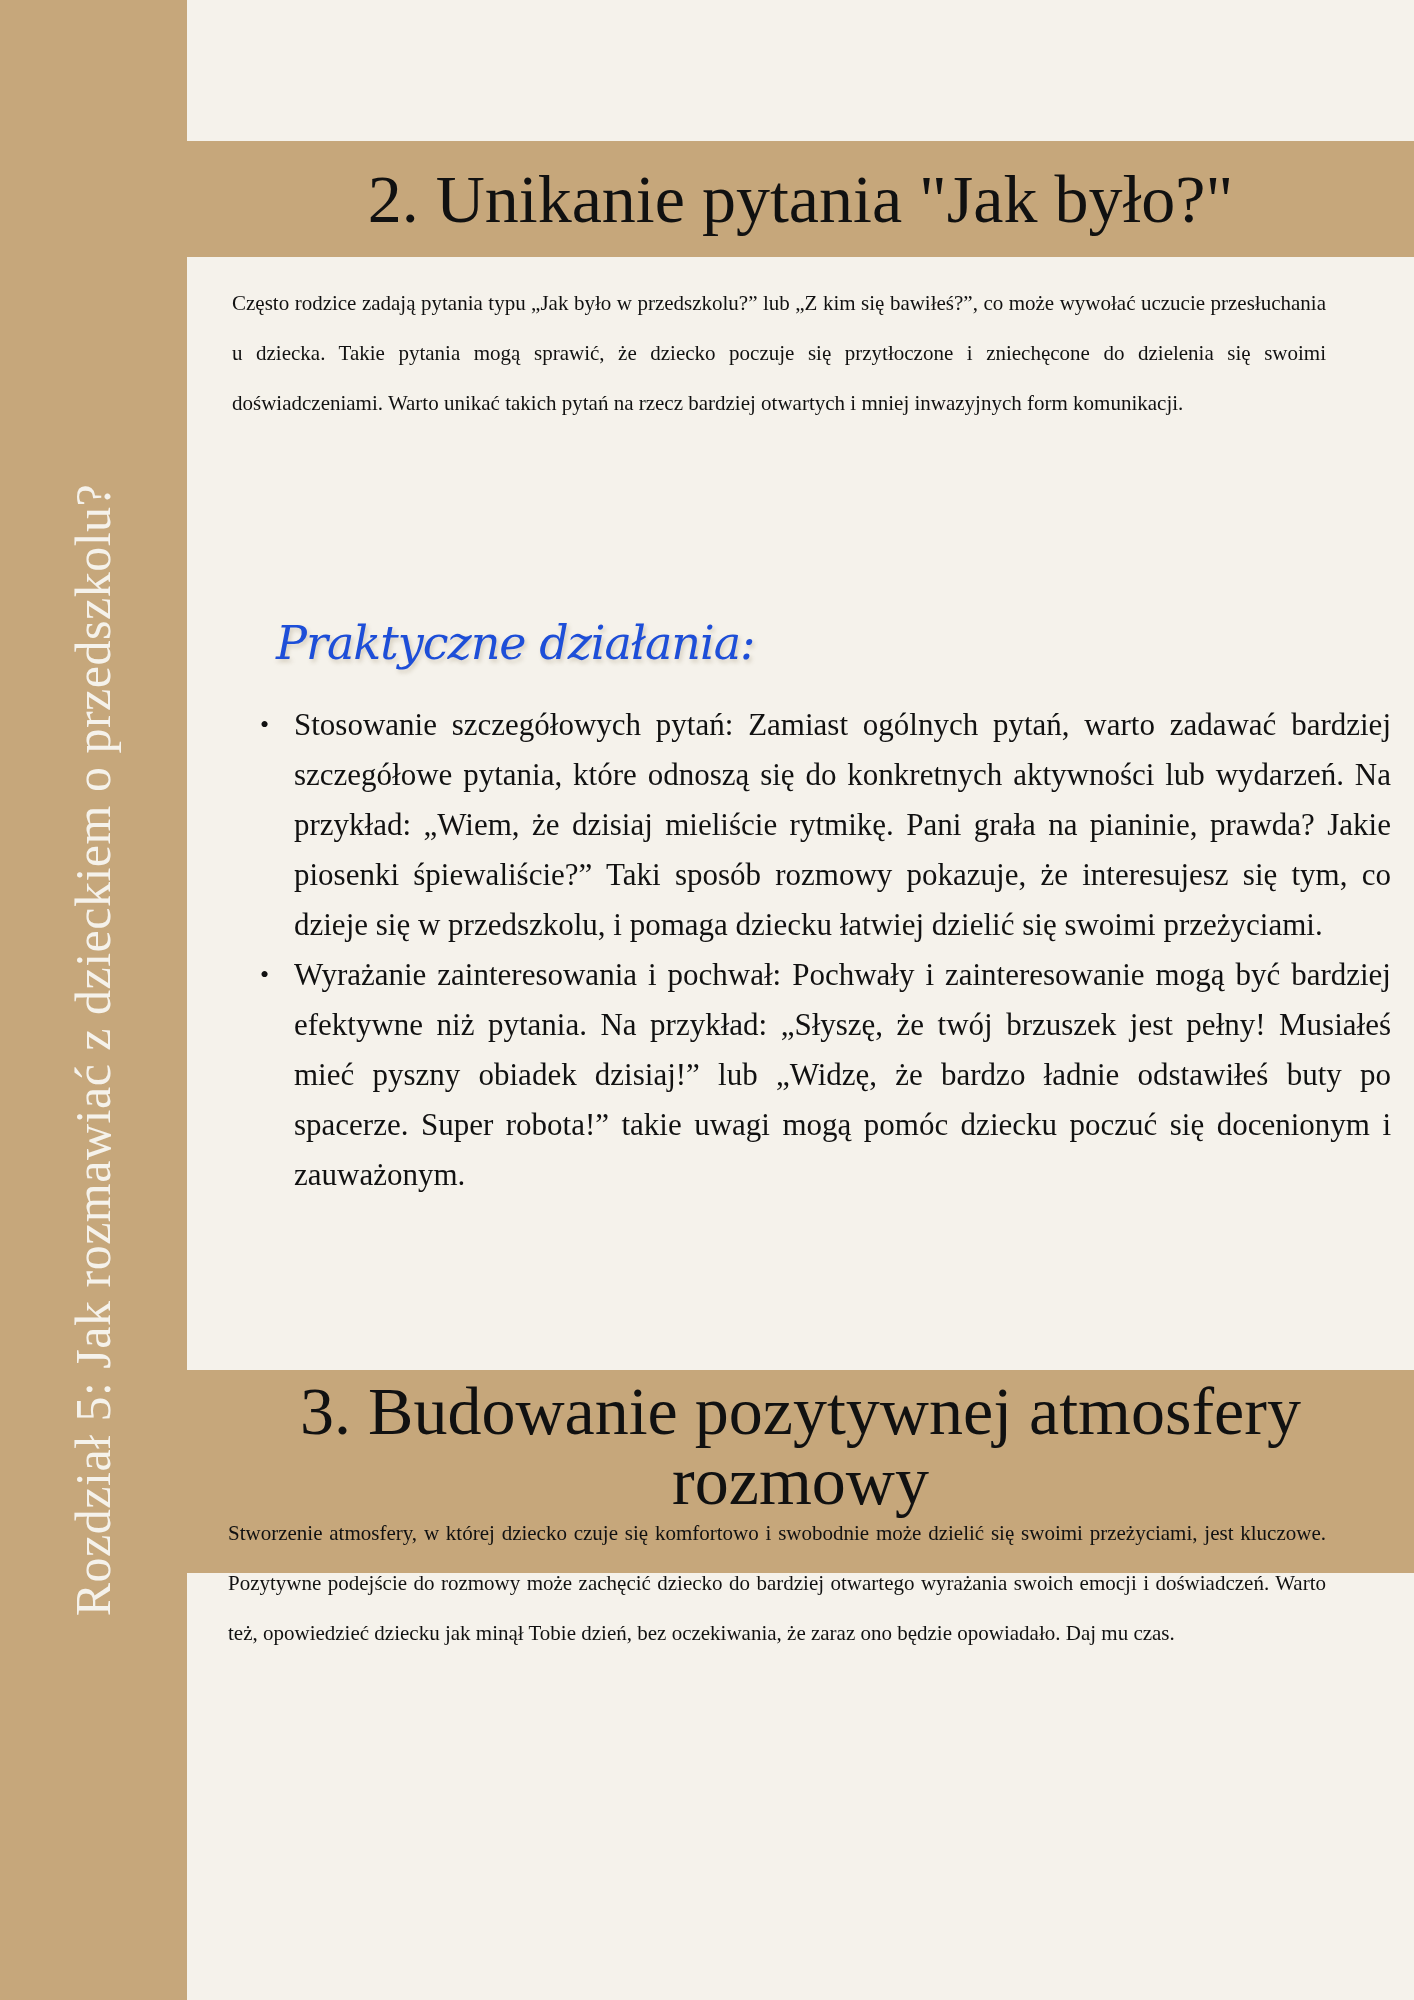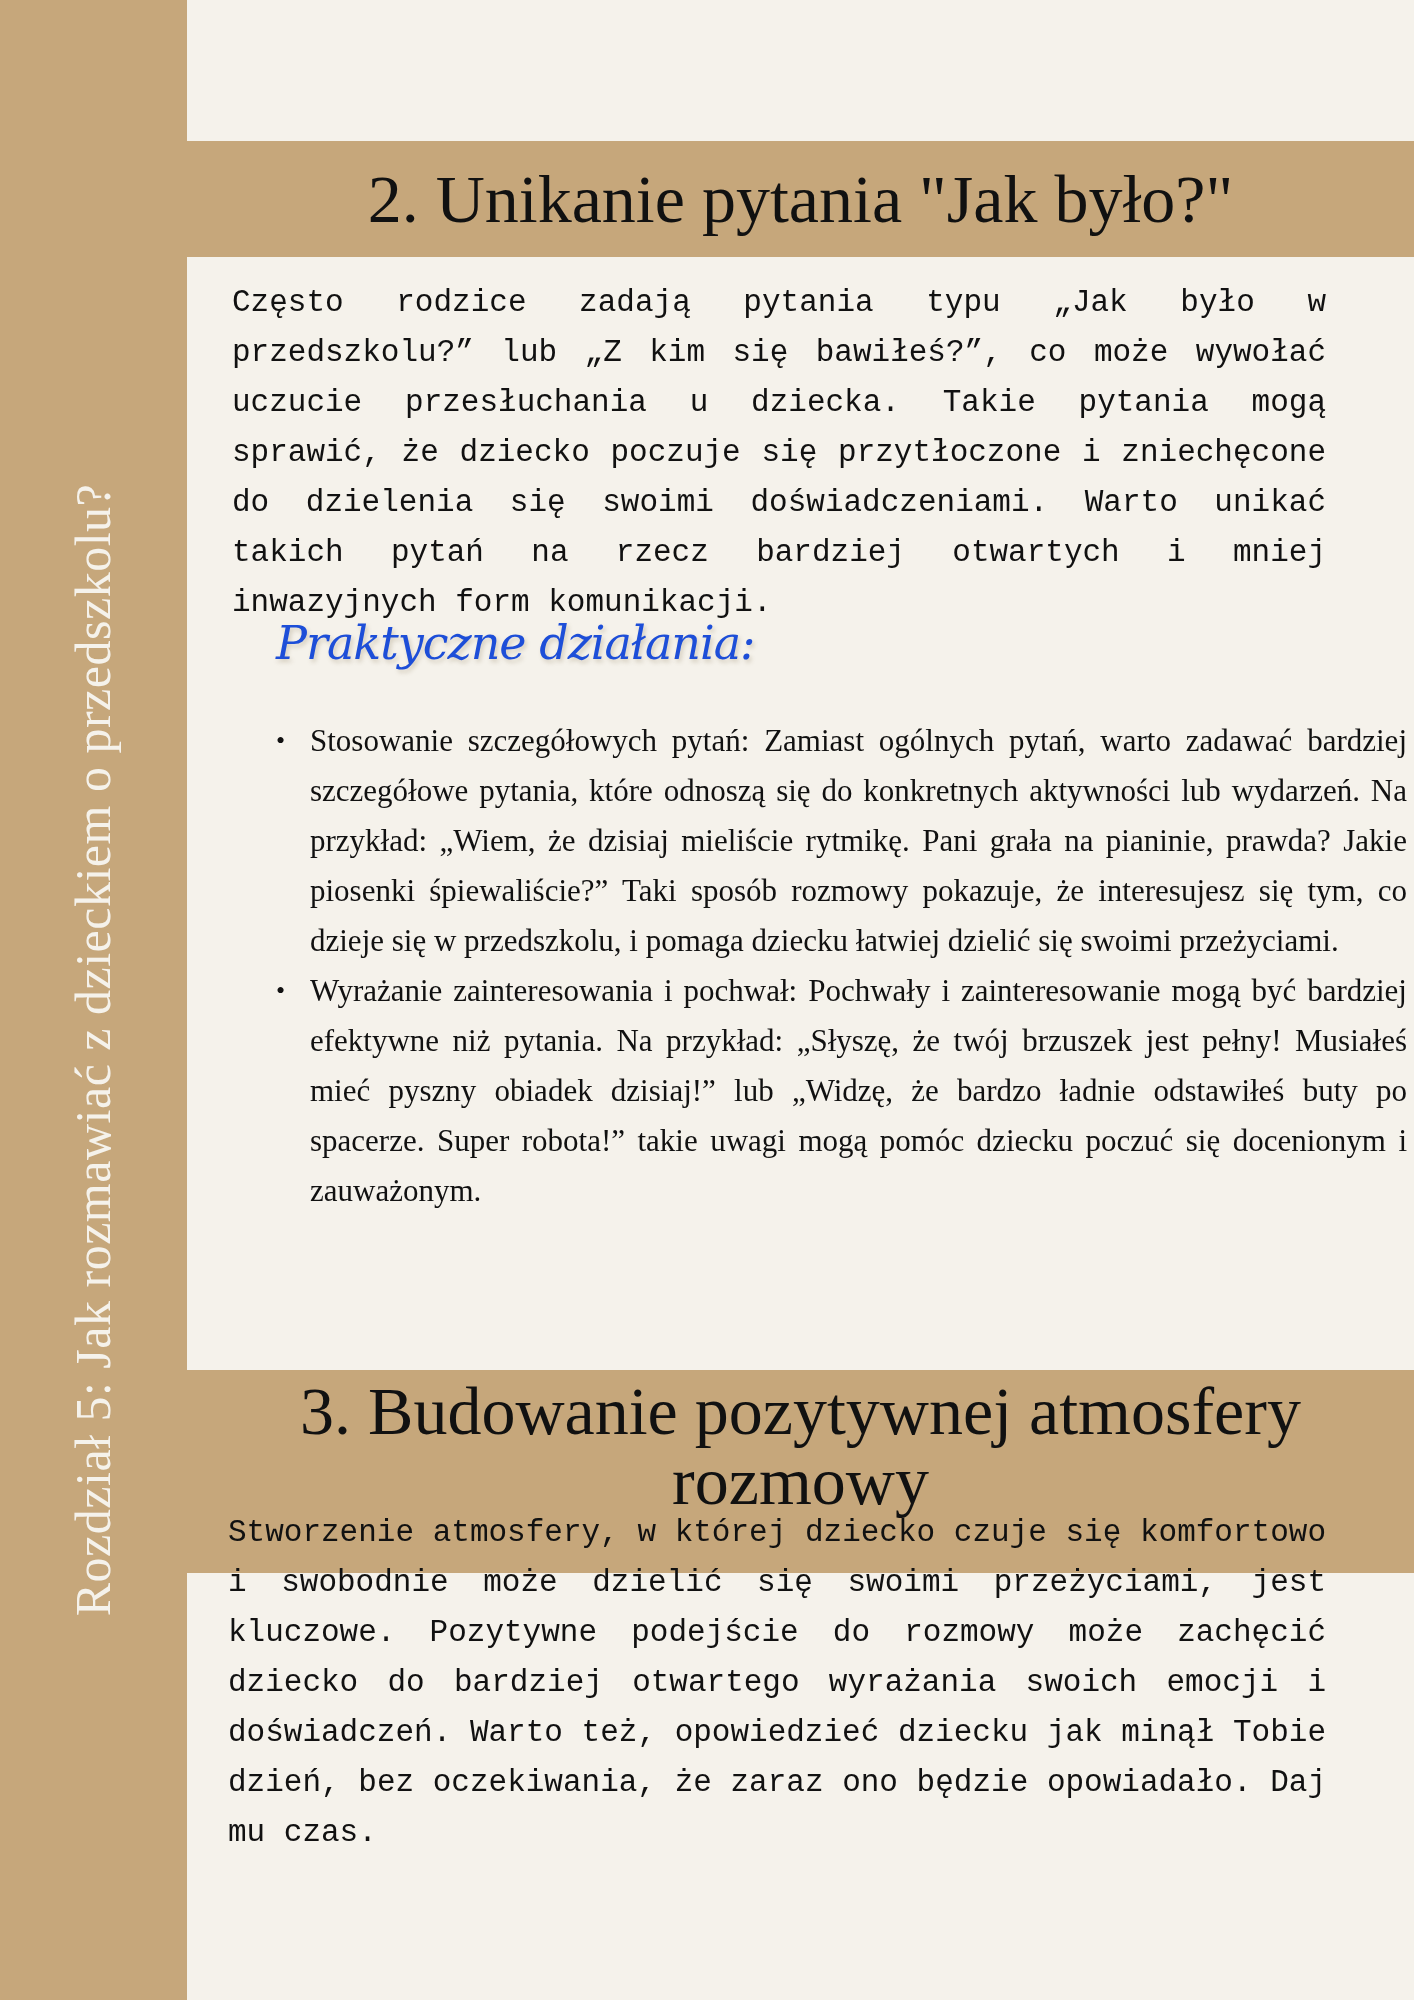--- a/index.html
+++ b/index.html
@@ -31,35 +31,34 @@
   .band1 { top: 141px; height: 116px; }
   .band1 h1 {
     margin: 0; font-weight: normal; font-size: 68px; line-height: 116px;
   }
   .band2 { top: 1370px; height: 203px; }
   .band2 h1 {
     margin: 0; font-weight: normal; font-size: 68px; line-height: 70px;
     padding-top: 6px;
   }
   .para {
-    position: absolute; text-align: justify; font-size: 31px; line-height: 50px;
+    position: absolute; text-align: justify; font-size: 21px; line-height: 50px;
     margin: 0;
-    font-family: Liberation Mono, monospace;
   }
   .p1 { left: 232px; width: 1094px; top: 278px; }
   .subheading {
     position: absolute; left: 276px; top: 616px;
     font-family: "DejaVu Serif", serif; font-style: italic;
     font-size: 46px; color: #1d4ed8;
     text-shadow: 2px 3px 4px rgba(120,100,60,0.25);
     letter-spacing: -1px;
   }
   ul.bullets {
     position: absolute; left: 232px; width: 1097px; top: 700px;
-    margin: 16px; padding: 0 0 0 62px; list-style: none;
+    margin: 0; padding: 0 0 0 62px; list-style: none;
     font-size: 31px; line-height: 50px; text-align: justify;
   }
   ul.bullets li { position: relative; }
   ul.bullets li::before {
     content: "\2022"; position: absolute; left: -34px; top: 0; font-size: 26px;
   }
   .p3 { left: 228px; width: 1098px; top: 1508px; }
 </style>
 </head>
 <body>

